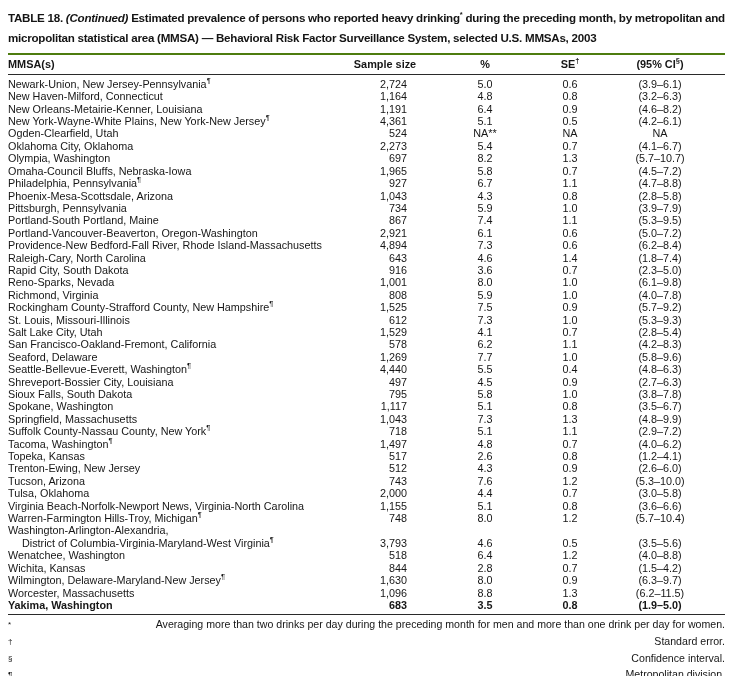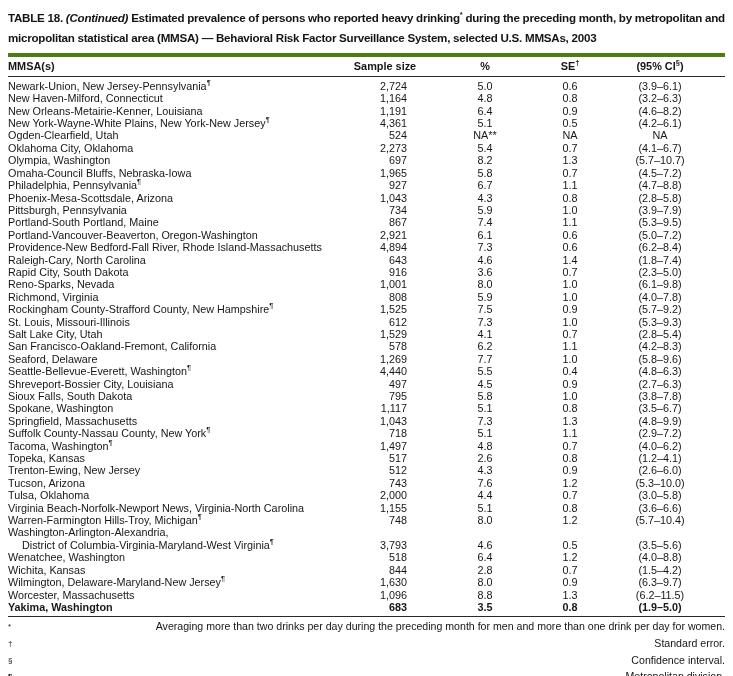--- a/index.html
+++ b/index.html
@@ -30,21 +30,21 @@
     margin-top: 5px;
     border-bottom: 1px solid #2a2a2a;
   }
   col.c1 { width: 337px; }
   col.c2 { width: 80px; }
   col.c3 { width: 120px; }
   col.c4 { width: 50px; }
   col.c5 { width: 130px; }
 
   thead th {
-    border-top: 4px solid #4d7c0f;
+    border-top: 2px solid #4d7c0f;
     border-bottom: 1px solid #2a2a2a;
     font-size: 10.9px;
     font-weight: bold;
     padding: 3px 0 4px 0;
     white-space: nowrap;
   }
   th.h-mmsa { text-align: left; }
   th.h-sample, th.h-pct, th.h-se, th.h-ci { }
   th sup, td sup { font-size: 7.5px; line-height: 0; }
 

